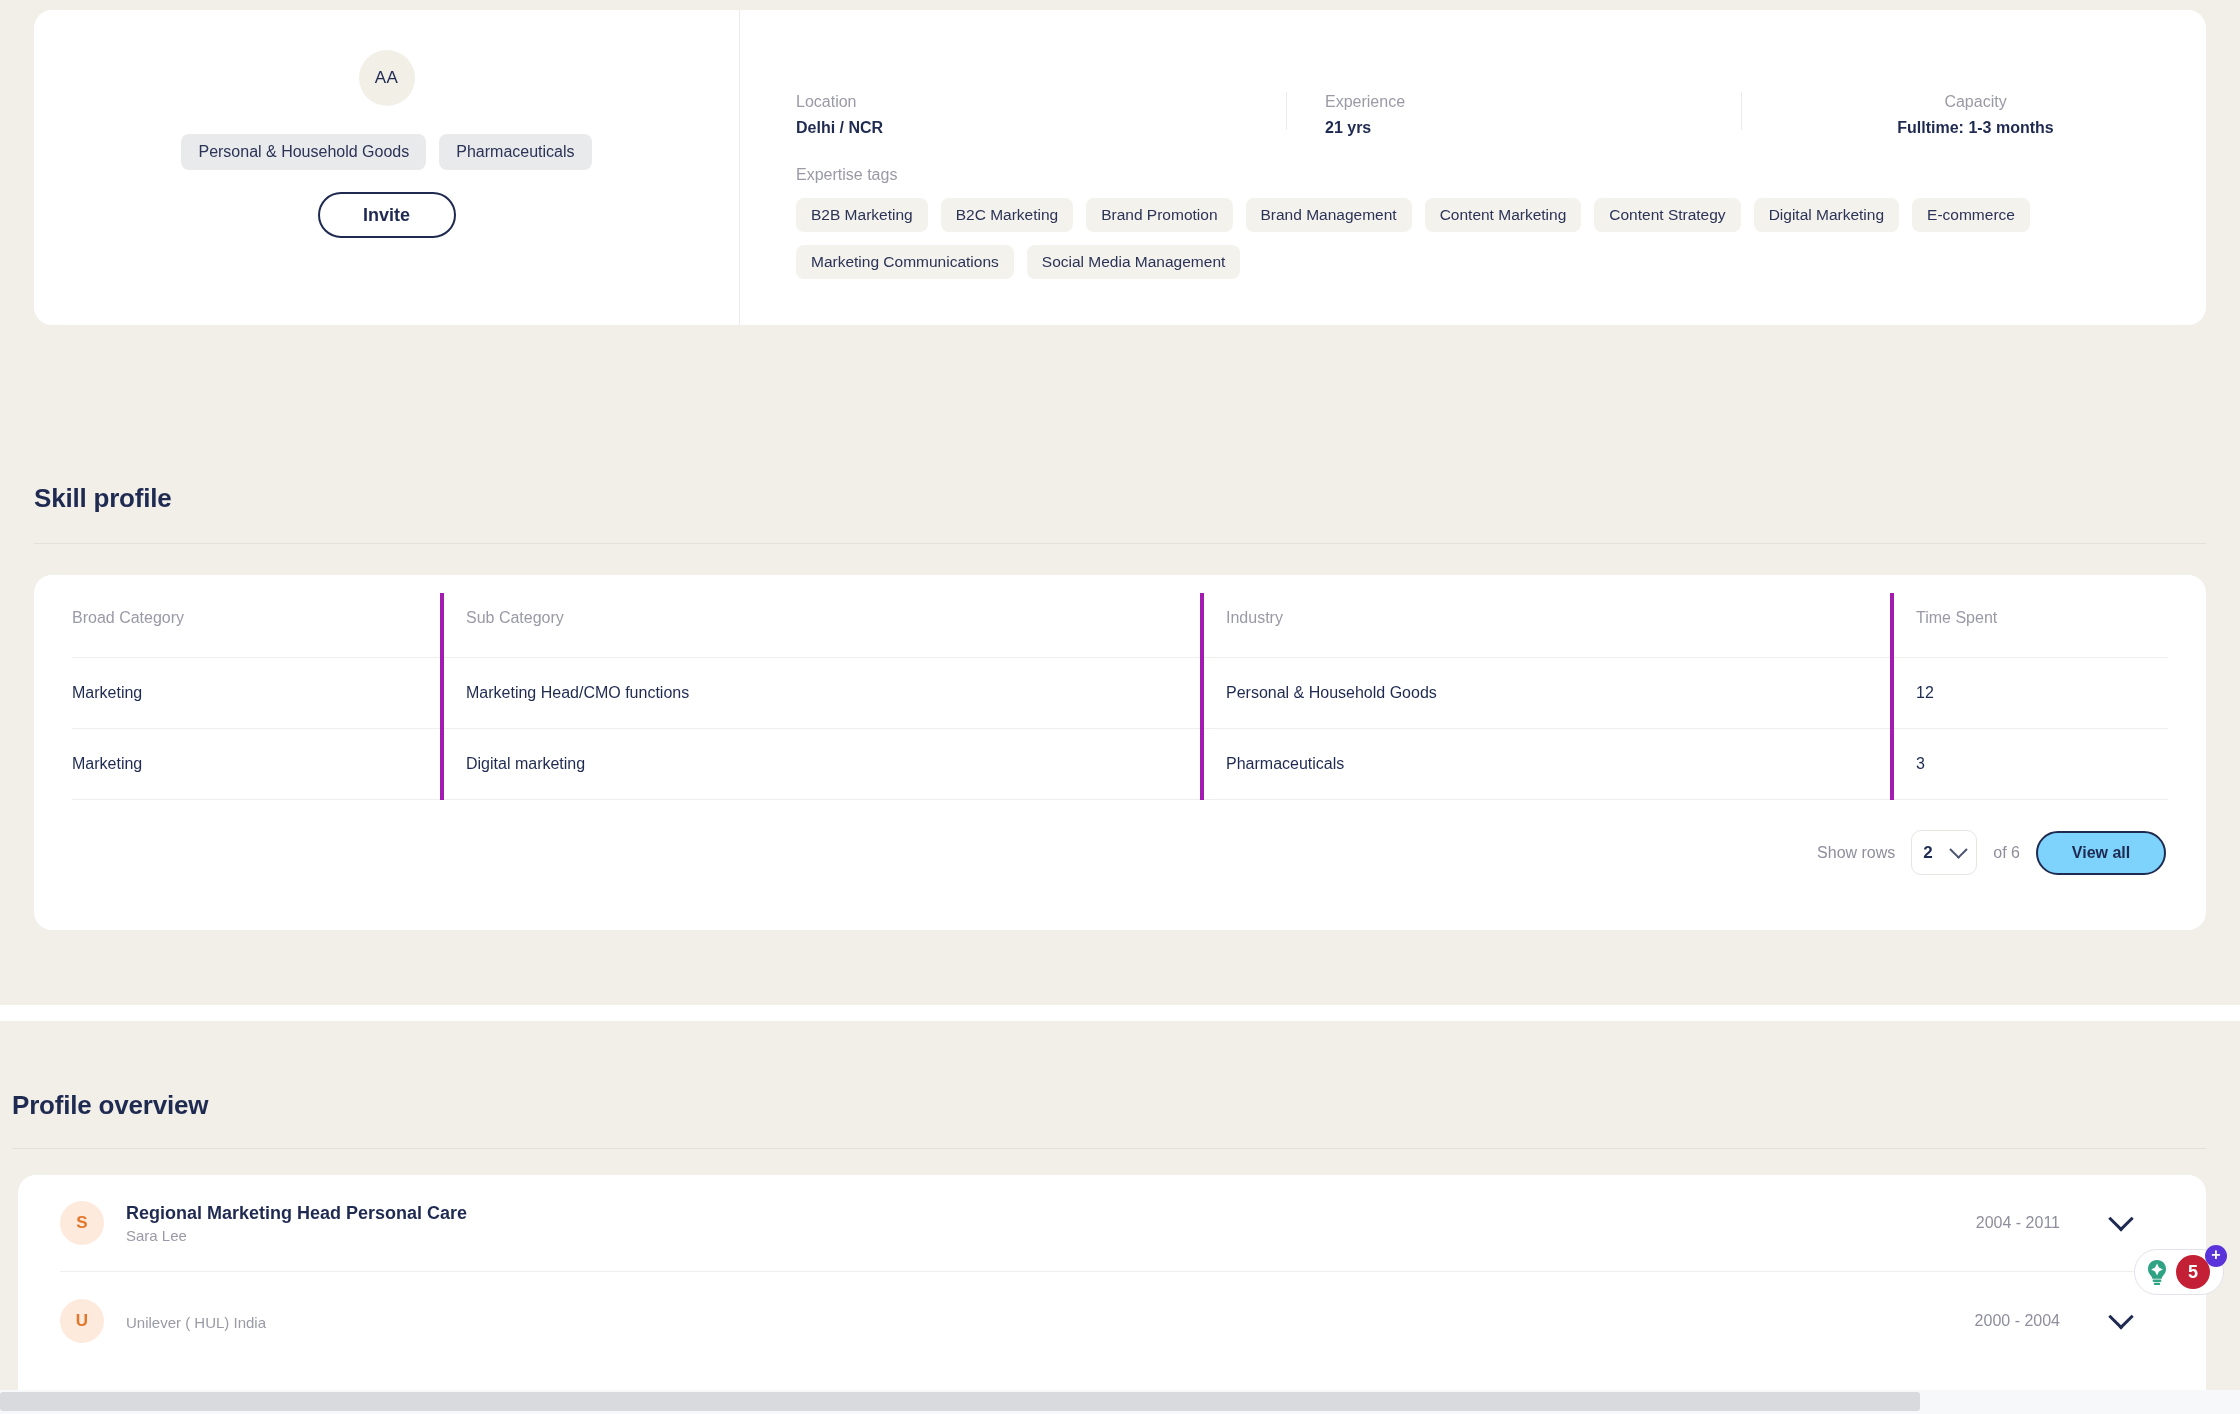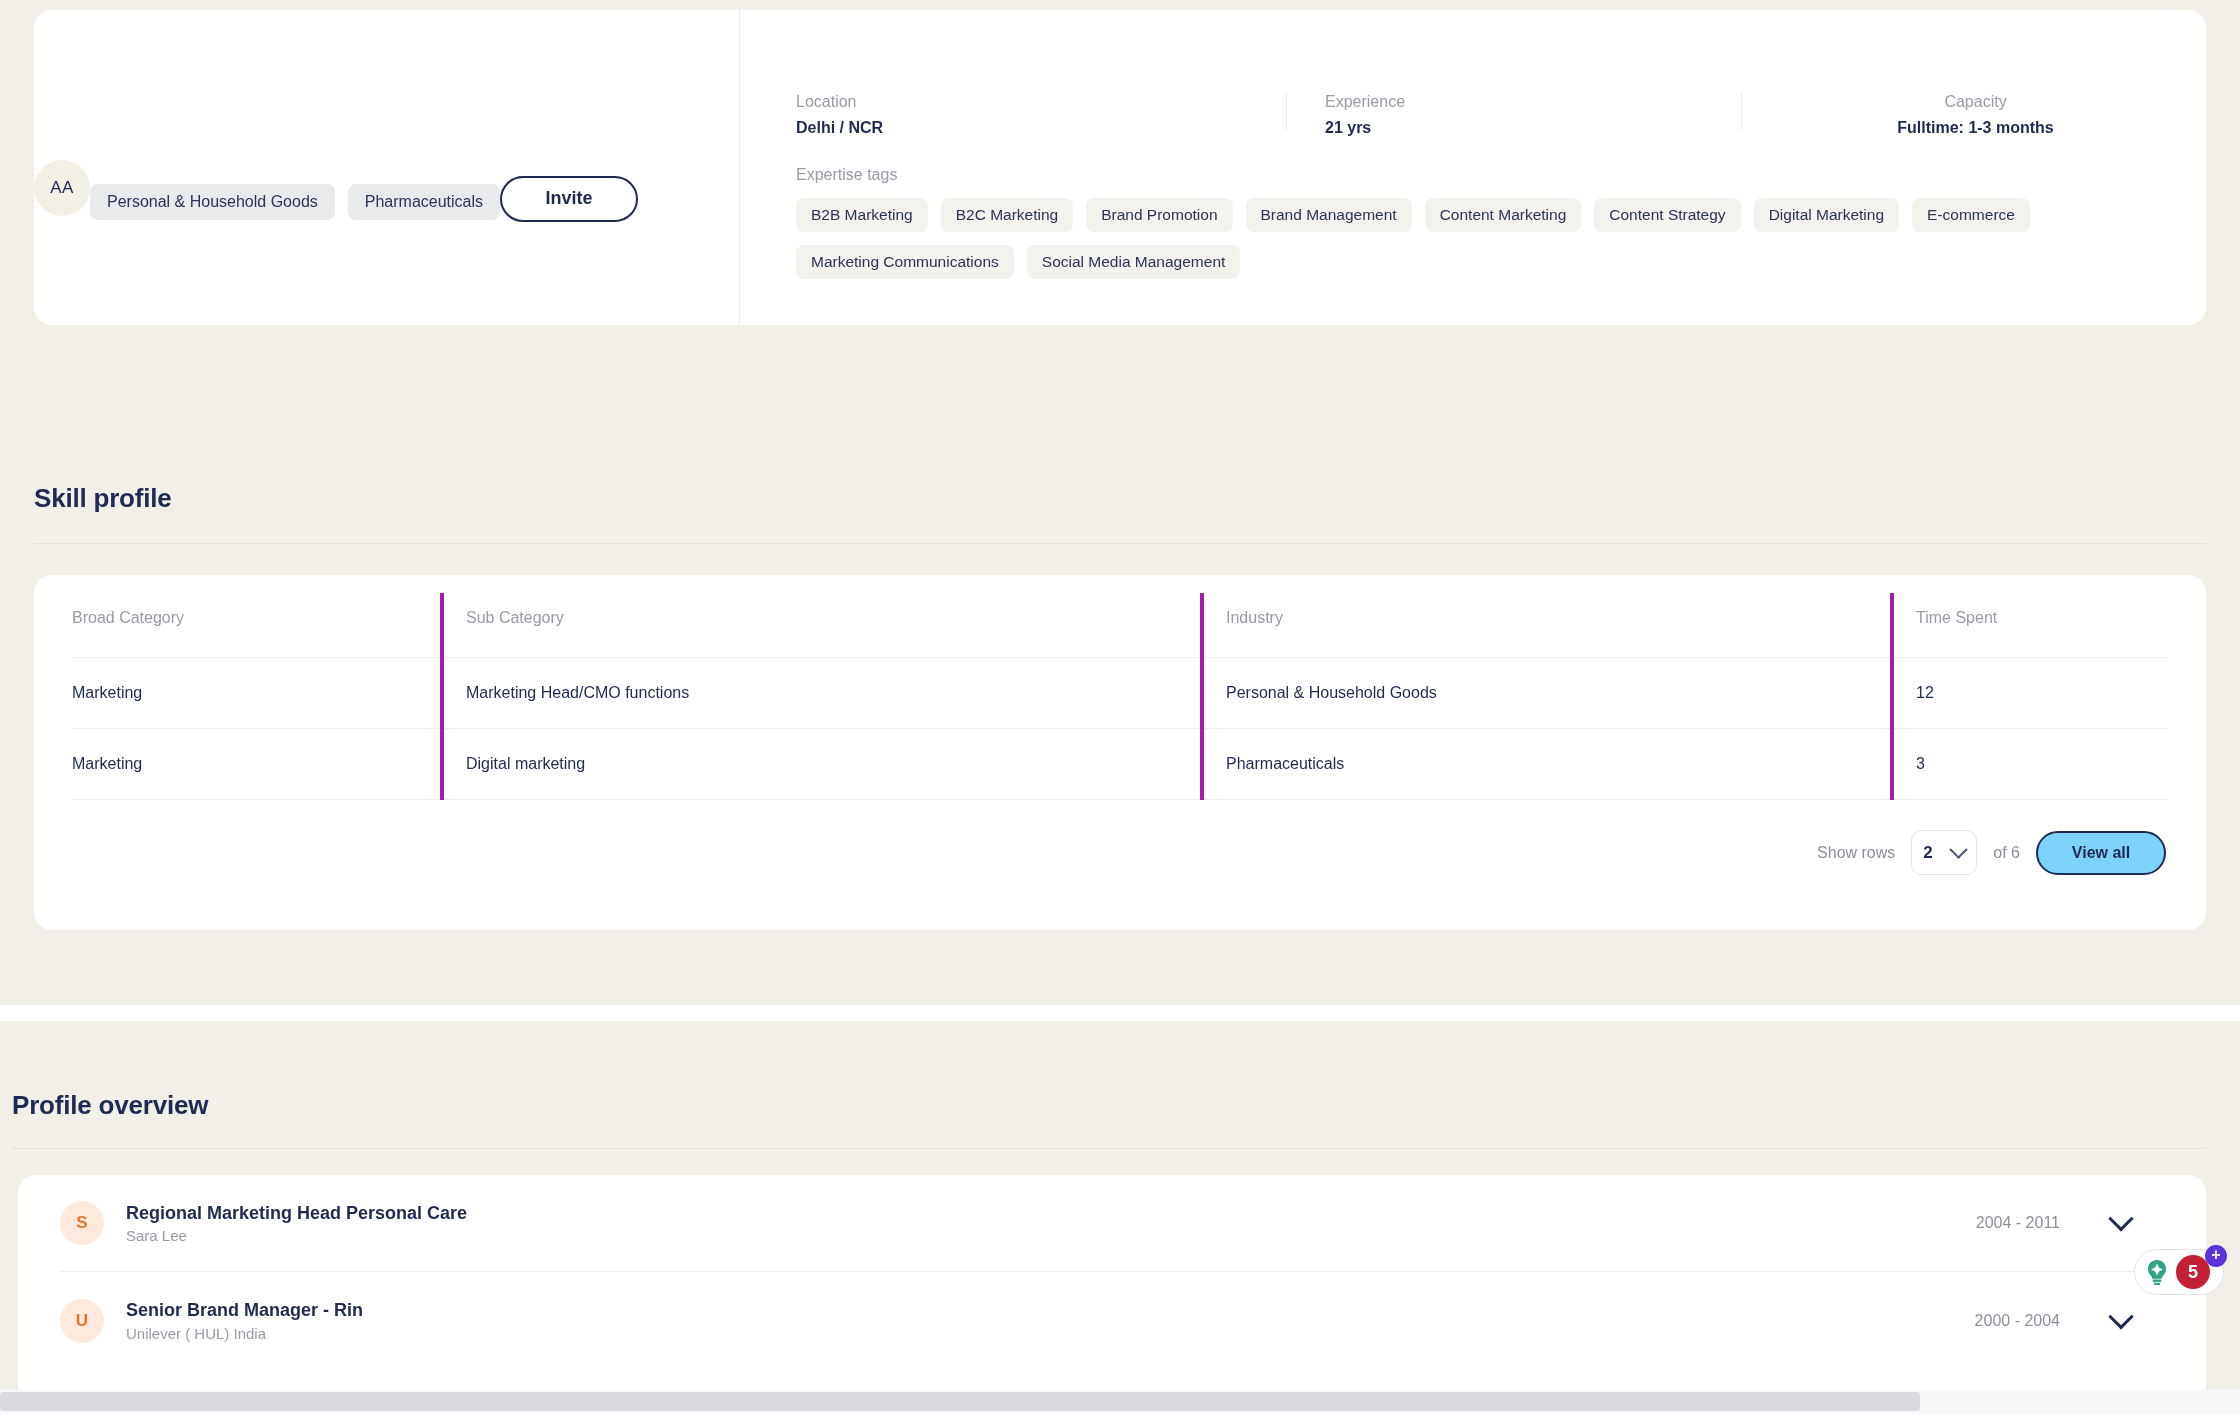--- a/index.html
+++ b/index.html
@@ -32,20 +32,21 @@
     height: 315px;
     display: flex;
   }
 
   .profile-left {
     width: 706px;
     flex: 0 0 706px;
     border-right: 1px solid #ecebe8;
     padding-top: 40px;
     display: flex;
+    flex-direction: column;
     align-items: center;
   }
 
   .avatar {
     width: 56px;
     height: 56px;
     border-radius: 50%;
     background: #f2efe7;
     color: #1f2a51;
     display: flex;
@@ -486,21 +487,20 @@
       <div class="exp-title">Regional Marketing Head Personal Care</div>
       <div class="exp-company">Sara Lee</div>
     </div>
     <div class="exp-dates">2004 - 2011</div>
     <div class="exp-chev"></div>
   </div>
 
   <div class="exp-row">
     <div class="exp-avatar">U</div>
     <div class="exp-text">
-      <div class="exp-title">Senior Brand Manager - Rin</div>
       <div class="exp-company">Unilever ( HUL) India</div>
     </div>
     <div class="exp-dates">2000 - 2004</div>
     <div class="exp-chev"></div>
   </div>
 
 </div>
 
 <div class="help-widget">
   <span class="bulb">

